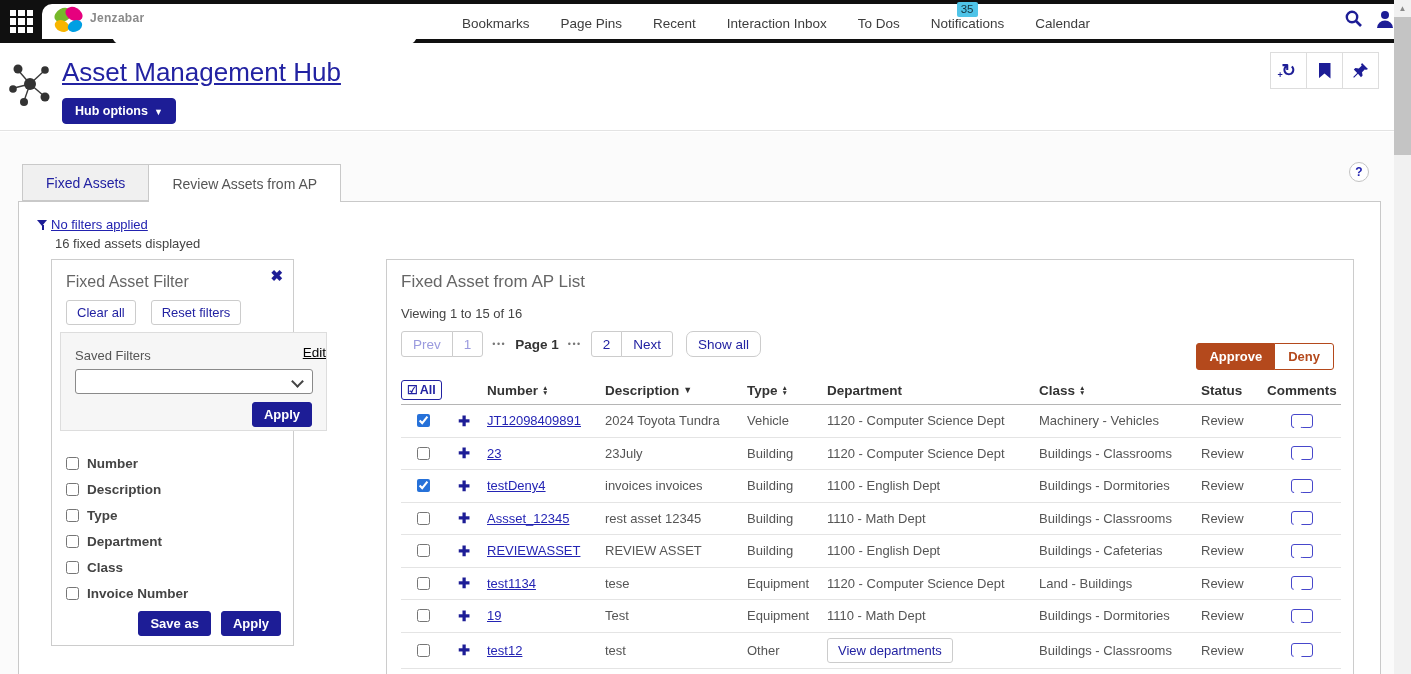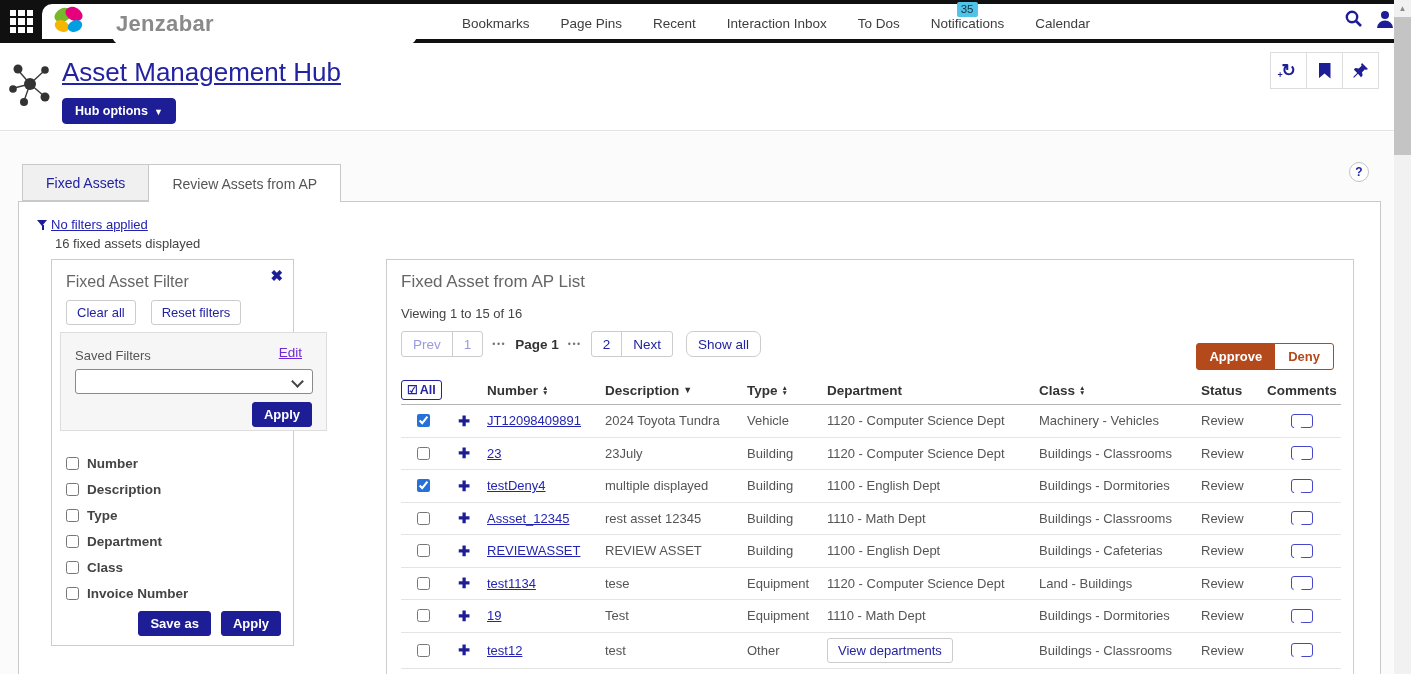--- a/index.html
+++ b/index.html
@@ -7,21 +7,21 @@
   body { position:relative; font-family:"Liberation Sans",sans-serif; background:#fff; }
   a { cursor:pointer; }
 
   
   .topbar { position:absolute; left:0; top:0; width:1394px; height:43px; background:#101010; }
   .canvas { position:absolute; left:42px; top:4px; width:1352px; height:35px; background:#fff; border-top-left-radius:10px; }
   .logotab { position:absolute; left:112px; top:4px; width:305px; height:41px; background:#fff; border-radius:0 0 10px 10px; }
   .gridbtn { position:absolute; left:10px; top:10px; width:23px; height:23px; display:grid; grid-template-columns:repeat(3,1fr); grid-template-rows:repeat(3,1fr); gap:2px; cursor:pointer; }
   .gridbtn i { background:#fff; }
   .butterfly { position:absolute; left:53px; top:6px; }
-  .brand { position:absolute; left:90px; top:11px; font-size:22px; font-weight:bold; color:#8a8a8a; letter-spacing:.3px;margin-left:26px; }
+  .brand { position:absolute; left:90px; top:11px; font-size:12px; font-weight:bold; color:#8a8a8a; letter-spacing:.3px; }
   .nav { position:absolute; left:462px; top:16px; display:flex; gap:31px; font-size:13.5px; color:#3d3d3d; }
   .nav .nav-item { position:relative; cursor:pointer; white-space:nowrap; }
   .badge { position:absolute; top:-14px; left:26px; background:#4fc4e8; color:#14323e; font-size:11.5px; line-height:15px; padding:0 4px; border-radius:2px; }
   .topicons { position:absolute; left:1344px; top:8px; display:flex; gap:11px; }
   .topicons svg { display:block; cursor:pointer; }
 
   
   .hubheader { position:absolute; left:0; top:43px; width:1411px; height:88px; background:#fff; border-bottom:1px solid #e3e3e3; }
   .molecule { position:absolute; left:6px; top:13px; }
   .hub-title { position:absolute; left:62px; top:14px; font-size:26px; color:#2222a2; text-decoration:underline; }
@@ -56,21 +56,21 @@
   
   .fcard { position:absolute; left:32px; top:57px; width:243px; height:387px; border:1px solid #ccc; background:#fff; }
   .fcard .ftitle { position:absolute; left:14px; top:13px; font-size:16px; color:#666; }
   .fclose { position:absolute; right:10px; top:7px; color:#1d1d96; font-size:15px; font-weight:bold; cursor:pointer; }
   .fbtns { position:absolute; left:14px; top:40px; display:flex; gap:15px; }
   .btn { font-family:inherit; cursor:pointer; }
   .btn.light { background:#fff; border:1px solid #ccc; border-radius:3px; color:#2222a2; font-size:13px; padding:4px 10px; }
   .btn.navy { background:#1d1d96; border:1px solid #1d1d96; border-radius:3px; color:#fff; font-size:13px; font-weight:bold; padding:4px 11px; }
   .savedbox { position:absolute; left:8px; top:72px; width:267px; height:99px; background:#f6f6f6; border:1px solid #ddd; }
   .savedbox .lbl { position:absolute; left:14px; top:15px; font-size:13px; color:#555; }
-  .editlink { position:absolute; right:24px; top:12px; color:#6d28d9; font-size:13.5px; text-decoration:underline; }
+  .editlink { position:absolute; right:0; top:12px; color:#000000; font-size:13.5px; text-decoration:underline; }
   .selectbox { position:absolute; left:14px; top:36px; width:238px; height:25px; background:#fff; border:1px solid #8a8a8a; border-radius:3px; cursor:pointer; }
   .selectbox:after { content:''; position:absolute; right:10px; top:7px; width:7px; height:7px; border-right:2px solid #444; border-bottom:2px solid #444; transform:rotate(45deg); }
   .applybtn1 { position:absolute; right:14px; top:69px; }
   .fchecks { position:absolute; left:14px; top:196px; display:flex; flex-direction:column; gap:11px; }
   .fcheck { display:flex; align-items:center; gap:8px; font-size:13.5px; font-weight:bold; color:#444; }
   .fcheck input { width:13px; height:13px; accent-color:#2671d9; cursor:pointer; }
   .fsave { position:absolute; right:12px; top:351px; display:flex; gap:10px; }
 
   
   .tcard { position:absolute; left:367px; top:57px; width:968px; height:502px; border:1px solid #ccc; border-bottom:none; background:#fff; }
@@ -353,21 +353,21 @@
           </div>
         </div>
         <div class="trow grid9">
           <div class="cell c-center">
             <input type="checkbox" checked="" style="">
           </div>
           <div class="cell c-center">
             <span class="plus">✚</span>
           </div>
           <div class="cell"><a class="numlink">testDeny4</a></div>
-          <div class="cell">multiple displayed</div>
+          <div class="cell">invoices invoices</div>
           <div class="cell">Building</div>
           <div class="cell">1100 - English Dept</div>
           <div class="cell">Buildings - Dormitories</div>
           <div class="cell">Review</div>
           <div class="cell c-center">
             <span class="bubble"></span>
           </div>
         </div>
         <div class="trow grid9">
           <div class="cell c-center">

